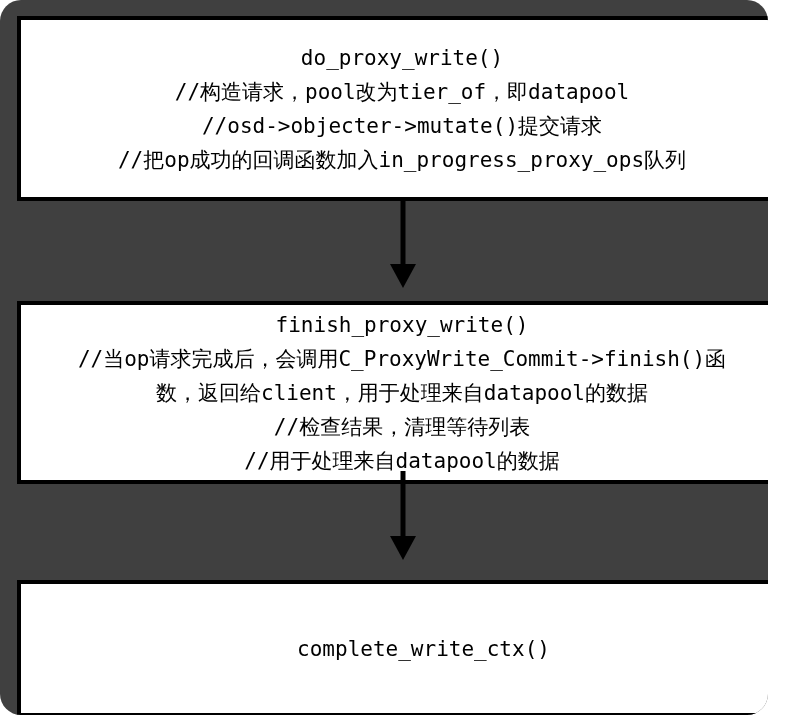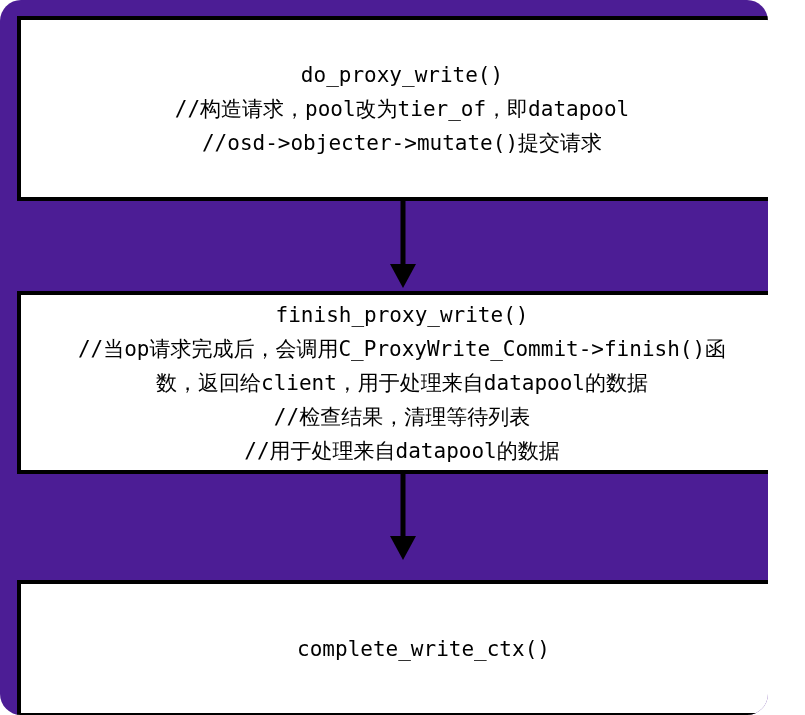--- a/index.html
+++ b/index.html
@@ -1,42 +1,42 @@
 <!DOCTYPE html>
 <html><head>
 <meta charset="utf-8">
 <style>
   * { margin: 0; padding: 0; box-sizing: border-box; }
   html, body { background: #ffffff; }
   #canvas {
     position: relative;
     width: 768px;
     height: 715px;
-    background: #4c1d95;
+    background: #404040;
     font-family: "DejaVu Sans Mono", "Liberation Mono", monospace;
     color: #000000;
     overflow: hidden;
     border-radius: 21px;
   }
   .flowbox {
     position: absolute;
     left: 17px;
     width: 770px;
     border: 4px solid #000000;
     background: #ffffff;
     display: flex;
     flex-direction: column;
     justify-content: center;
     align-items: center;
     text-align: center;
     font-size: 21px;
     line-height: 34px;
   }
   #box-do-proxy-write     { top: 16px;  height: 185px; }
-  #box-finish-proxy-write { top: 291px; height: 183px; }
+  #box-finish-proxy-write { top: 301px; height: 183px; }
   #box-complete-write-ctx { top: 580px; height: 137px; padding-left: 43px; }
   .box-line { white-space: nowrap; }
   .connector {
     position: absolute;
     left: 390px;
     width: 26px;
   }
   #connector-1 { top: 201px; height: 87px; }
   #connector-2 { top: 471px; height: 89px; }
   .arrow-shaft {
@@ -72,20 +72,21 @@
 </style>
 </head>
 <body>
 
 <div id="canvas">
 
   <div class="flowbox" id="box-do-proxy-write">
     <div class="box-line">do_proxy_write()</div>
     <div class="box-line">//构造请求，pool改为tier_of，即datapool</div>
     <div class="box-line">//osd-&gt;objecter-&gt;mutate()提交请求</div>
+    <div class="box-line">//把op成功的回调函数加入in_progress_proxy_ops队列</div>
   </div>
 
   <div class="connector" id="connector-1">
     <div class="arrow-shaft"></div>
     <div class="arrow-head"></div>
   </div>
 
   <div class="flowbox" id="box-finish-proxy-write">
     <div class="box-line">finish_proxy_write()</div>
     <div class="box-line">//当op请求完成后，会调用C_ProxyWrite_Commit-&gt;finish()函</div>

